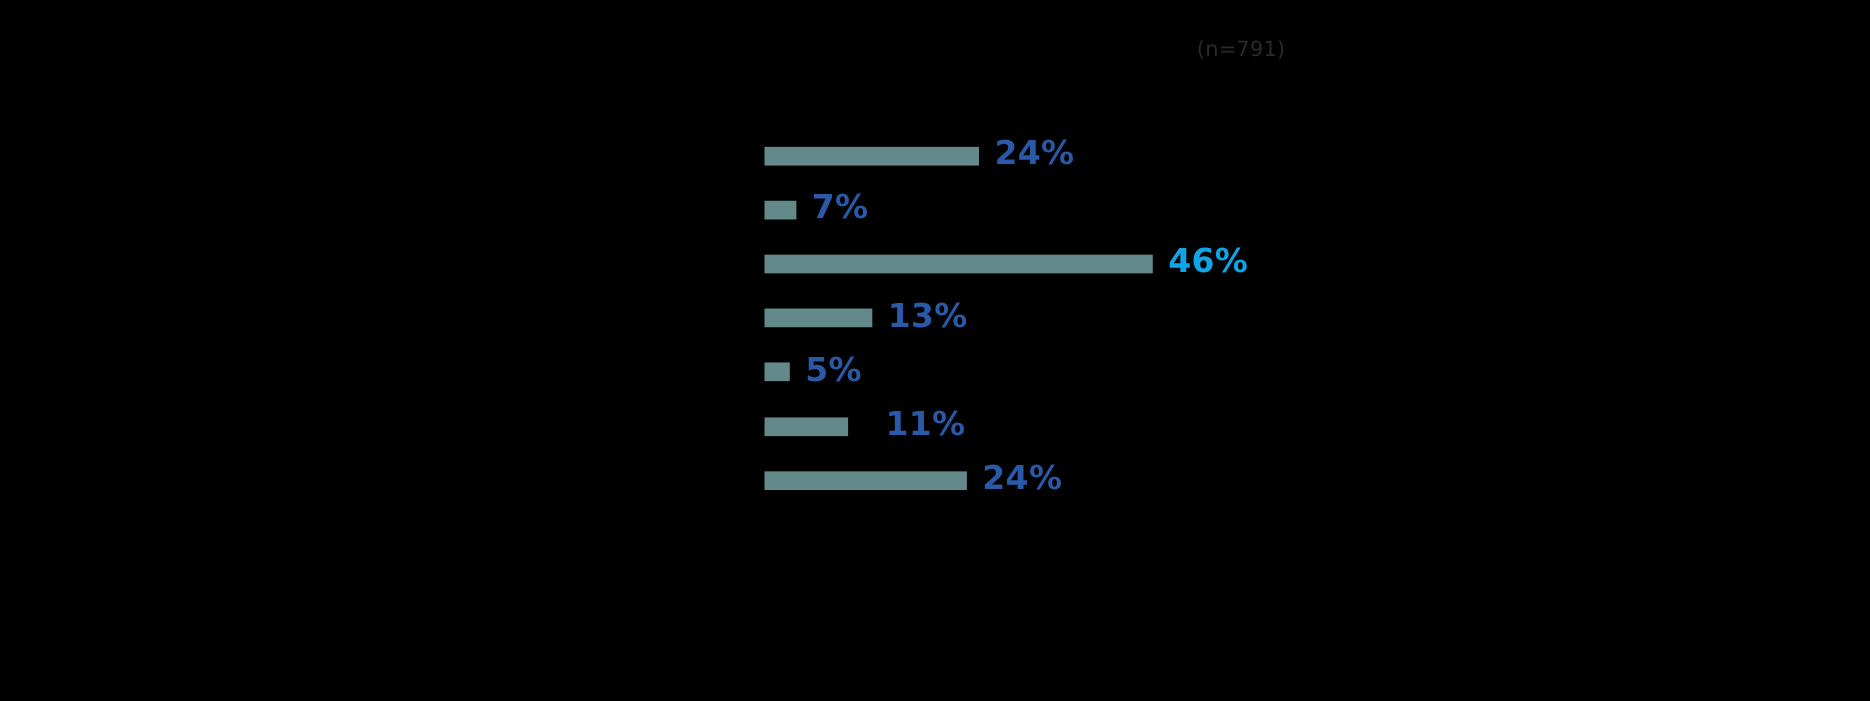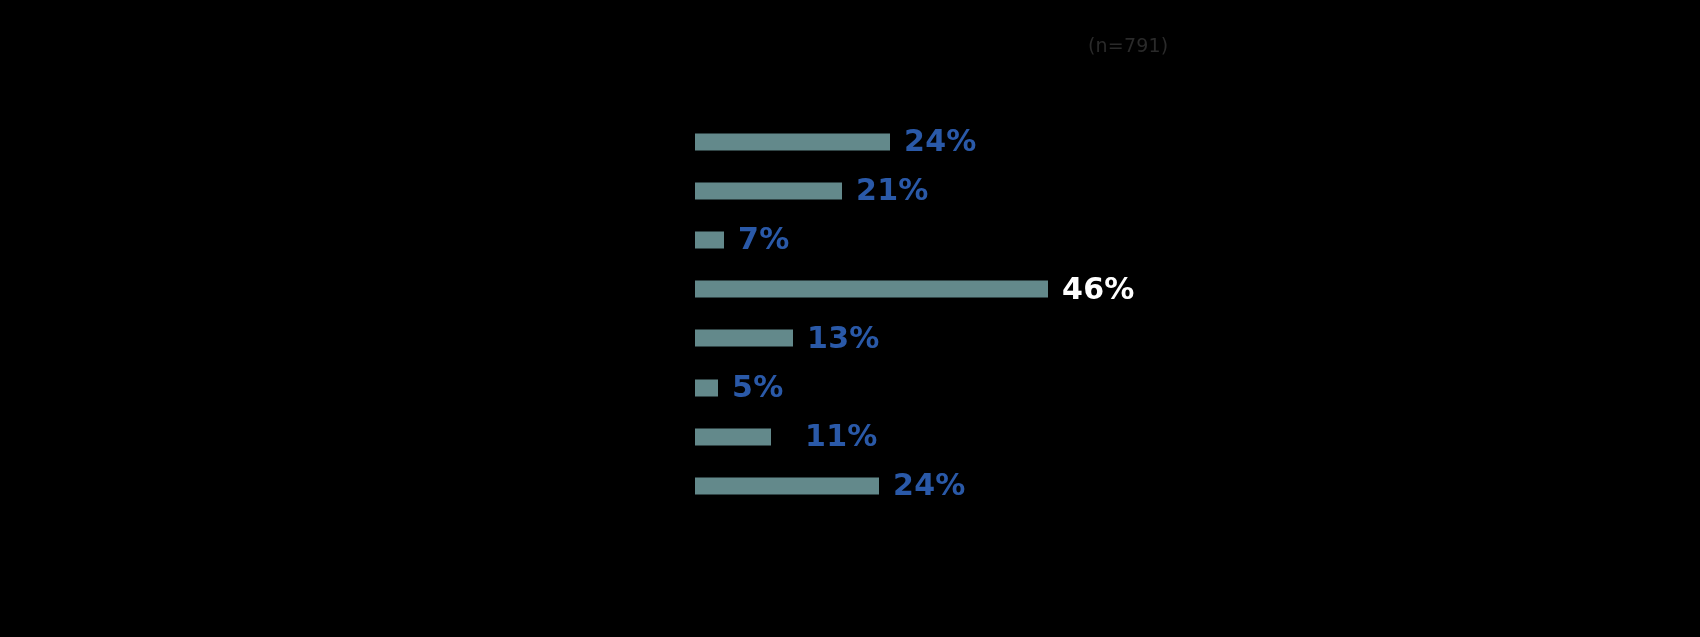--- a/index.html
+++ b/index.html
@@ -91,42 +91,35 @@
   <div class="plot-area">
 
     <div class="bar-row">
       <div class="cat-label"></div>
       <div class="bar-track">
         <div class="bar" style="width: 195px; background: rgb(99, 137, 139);"></div>
         <div class="bar-value" style="color: rgb(42, 89, 168);">24%</div>
       </div>
     </div>
 
-    <div class="bar-row">
-      <div class="cat-label"></div>
-      <div class="bar-track">
-        <div class="bar" style="width: 147px; background: rgb(99, 137, 139);"></div>
-        <div class="bar-value" style="color: rgb(42, 89, 168);">21%</div>
-      </div>
-    </div>
 
     <div class="bar-row">
       <div class="cat-label"></div>
       <div class="bar-track">
         <div class="bar" style="width: 29px; background: rgb(99, 137, 139);"></div>
         <div class="bar-value" style="color: rgb(42, 89, 168);">7%</div>
       </div>
     </div>
 
 
     <div class="bar-row">
       <div class="cat-label"></div>
       <div class="bar-track">
         <div class="bar" style="width: 353px; background: rgb(99, 137, 139);"></div>
-        <div class="bar-value" style="color: #ffffff;">46%</div>
+        <div class="bar-value" style="color: #0ea5e9;">46%</div>
       </div>
     </div>
 
     <div class="bar-row">
       <div class="cat-label"></div>
       <div class="bar-track">
         <div class="bar" style="width: 98px; background: rgb(99, 137, 139);"></div>
         <div class="bar-value" style="color: rgb(42, 89, 168);">13%</div>
       </div>
     </div>

